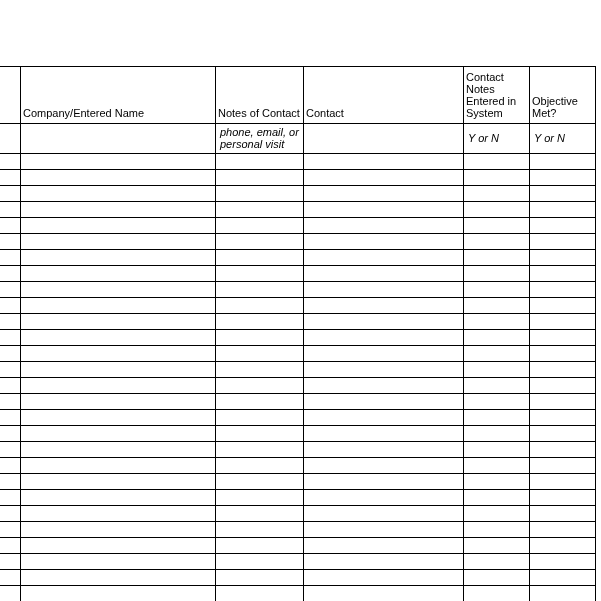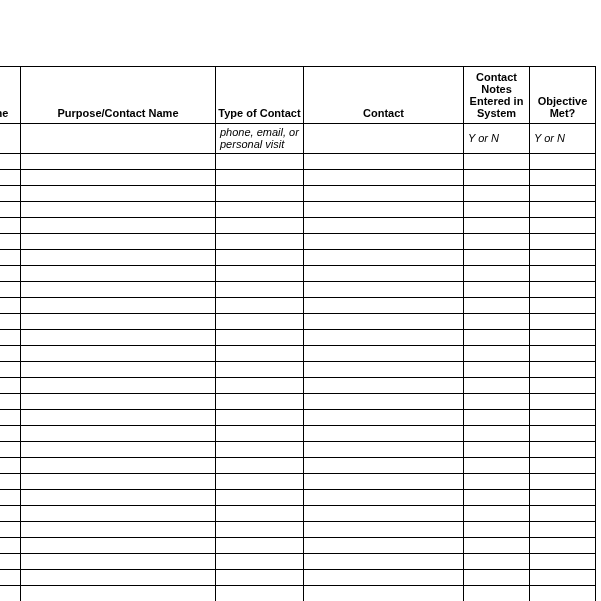--- a/index.html
+++ b/index.html
@@ -30,22 +30,22 @@
     border: 1px solid #000;
     font-size: 11px;
     line-height: 1.1;
     padding: 2px 4px;
     vertical-align: bottom;
     height: 16px;
     overflow: hidden;
     white-space: nowrap;
   }
   th {
-    font-weight: bold;
-    text-align: center;
+    font-weight: normal;
+    text-align: left;
     vertical-align: bottom;
     height: 56px;
     white-space: normal;
     padding: 4px 2px;
   }
   .sub td {
     font-style: italic;
     font-weight: normal;
     text-align: left;
     height: 16px;
@@ -68,22 +68,22 @@
       <col class="c1">
         <col class="c2">
         <col class="c3">
         <col class="c4">
         <col class="c5">
         <col class="c6">
     </colgroup>
     <thead>
       <tr>
         <th>me</th>
-        <th>Purpose/Contact Name</th>
-        <th>Type of Contact</th>
+        <th>Company/Entered Name</th>
+        <th>Notes of Contact</th>
         <th>Contact</th>
         <th>Contact Notes Entered in System</th>
         <th>Objective Met?</th>
       </tr>
       <tr class="sub">
         <td></td>
         <td></td>
         <td style="white-space:normal;height:28px;">phone, email, or personal visit</td>
         <td></td>
         <td>Y or N</td>

